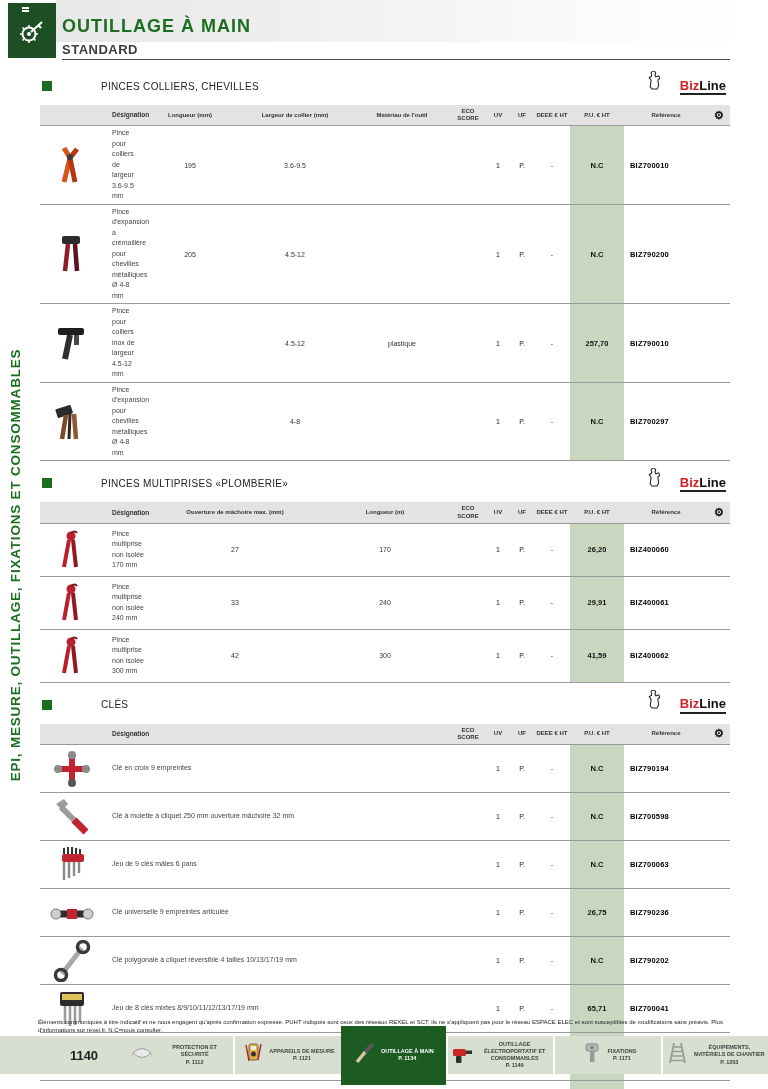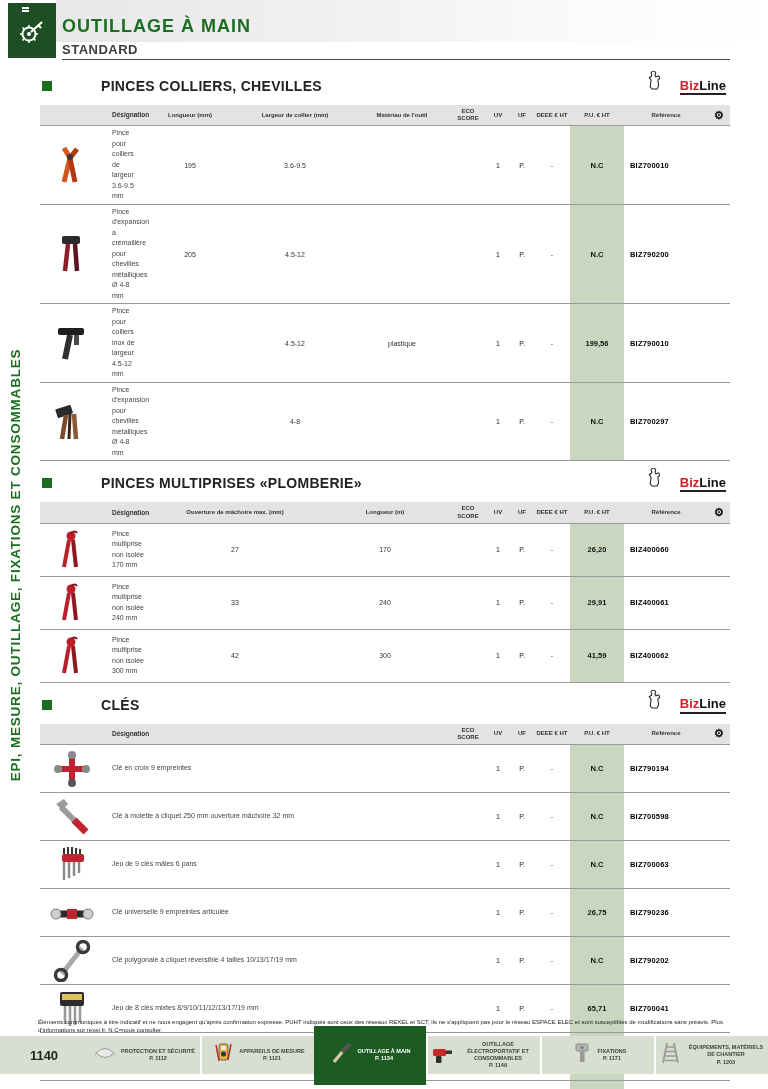--- a/index.html
+++ b/index.html
@@ -24,21 +24,21 @@
 
   
   .vtext { position:absolute; left:8px; top:880px; width:630px;
     transform:rotate(-90deg); transform-origin:left top;
     font-size:13.5px; font-weight:bold; color:#1b6e20; letter-spacing:0.8px; text-align:center; }
 
   
   main { position:absolute; left:40px; top:64px; width:690px; }
   .sec-head { display:flex; align-items:center; margin:9px 0 6px 2px; position:relative; height:26px; }
   .bullet { width:10px; height:10px; background:#1b6e20; margin-right:5px; flex:0 0 auto; }
-  .sec-title { font-size:14px; font-weight:bold; color:#222; letter-spacing:0.3px;padding-left:44px; }
+  .sec-title { font-size:10px; font-weight:normal; color:#222; letter-spacing:0.3px;padding-left:44px; }
   .brand { position:absolute; right:4px; top:-2px; display:flex; align-items:flex-end; }
   .brand-text { font-size:13px; font-weight:bold; border-bottom:2px solid #222; line-height:1.1; margin-left:18px; }
   .brand-text .biz { color:#d42027; } .brand-text .line { color:#111; }
 
   table { width:100%; border-collapse:collapse; table-layout:fixed; }
   thead th { background:#e2e3e2; font-size:6px; font-weight:bold; color:#333;
     padding:3px 2px; text-align:center; vertical-align:middle; line-height:1.2; }
   thead th.col-designation { text-align:left; padding-left:8px; font-size:6.5px; }
   tbody td { border-top:1px solid #9a9a9a; font-size:7px; color:#333; text-align:center; vertical-align:middle; padding:2px; }
   table { border-bottom:1px solid #9a9a9a; }
@@ -52,21 +52,21 @@
   .t3 tbody td { height:48px; }
   .imgcell svg { display:block; margin:0 auto; }
   .gear { font-size:11px; color:#111; line-height:1; }
 
   
   .footnote { position:absolute; left:38px; top:1019px; width:694px; font-size:6px; color:#222; line-height:1.3; }
 
   
   .footer-bar { position:absolute; left:0; top:1036px; width:768px; height:38px;
     background:#d8dfd1; display:flex; align-items:center; z-index:2; }
-  .page-num { width:88px; text-align:center; font-size:13px; font-weight:bold; color:#222; flex:0 0 auto; }
+  .page-num { width:88px; text-align:center; font-size:13px; font-weight:bold; color:#222; flex:0 0 auto;margin-left:40px; }
   .nav-items { display:flex; flex:1; height:100%; align-items:center; }
   .nav-item { flex:1; height:100%; display:flex; align-items:center; justify-content:center; gap:4px; border-left:2px solid #fff; padding:1px 2px; }
   .nav-item:first-child { border-left:none; }
   .nav-label { font-size:5.5px; font-weight:bold; color:#3e3e3e; text-transform:uppercase; text-align:center; line-height:1.3; }
   .nav-item.active { background:#1c5c22; height:59px; border-left:none; }
   .nav-item.active .nav-label { color:#fff; }
 </style>
 </head>
 <body>
 
@@ -185,21 +185,21 @@
                 </svg>
               </td>
               <td class="col-designation">Pince pour colliers inox de largeur 4.5-12 mm</td>
               <td class="col-longueur"></td>
               <td class="col-largeur">4.5-12</td>
               <td class="col-materiau">plastique</td>
               <td class="col-eco"></td>
               <td class="col-uv">1</td>
               <td class="col-uf">P.</td>
               <td class="col-deee">-</td>
-              <td class="col-pu">199,56</td>
+              <td class="col-pu">257,70</td>
               <td class="col-ref">BIZ790010</td>
               <td></td>
             </tr>
             <tr>
               <td class="imgcell">
                 <svg width="44" height="42" viewBox="0 0 44 42">
                   <rect x="6" y="6" width="16" height="9" rx="1" fill="#2b2b2b" transform="rotate(-18 14 10)"></rect>
                   <path d="M16 14 L12 38" stroke="#7a4a2b" stroke-width="4.5"></path>
                   <path d="M24 13 L26 38" stroke="#8a5a35" stroke-width="4.5"></path>
                   <path d="M20 13 L19 38" stroke="#3a2417" stroke-width="3"></path>

